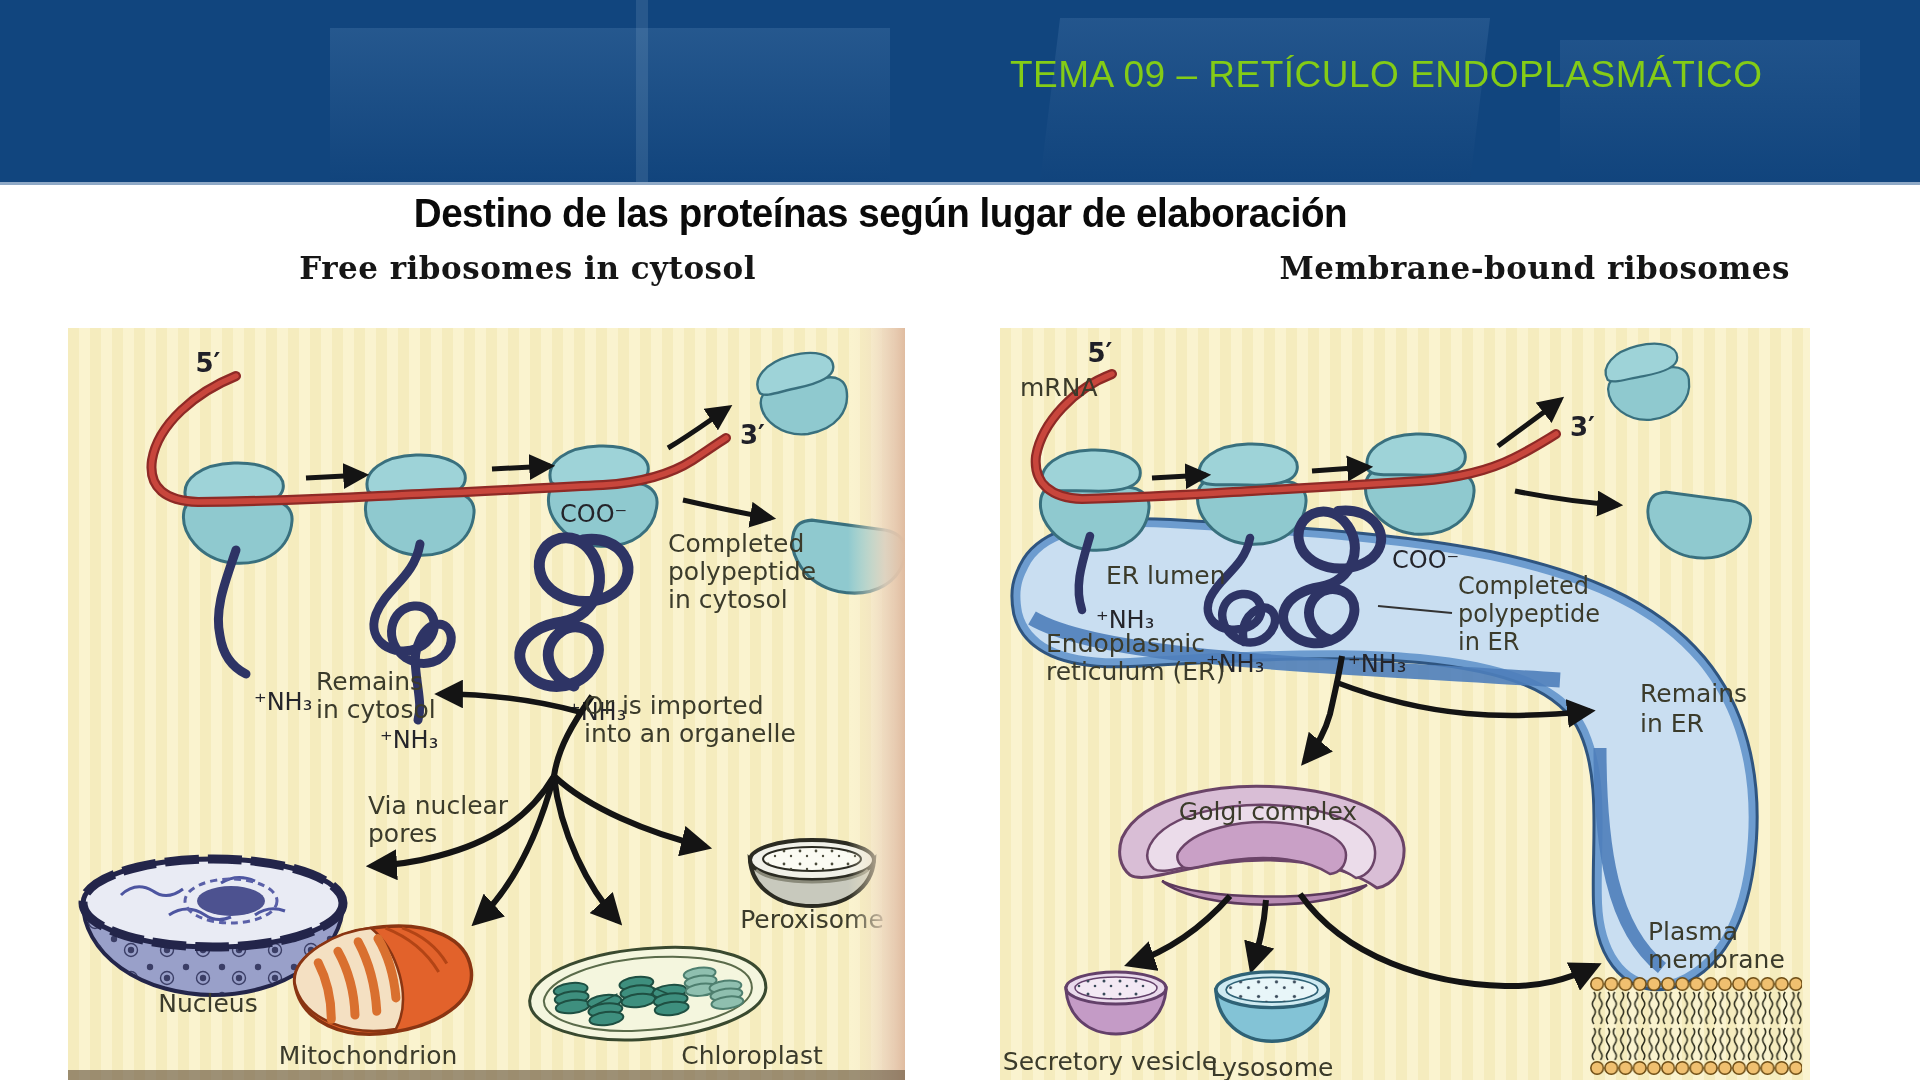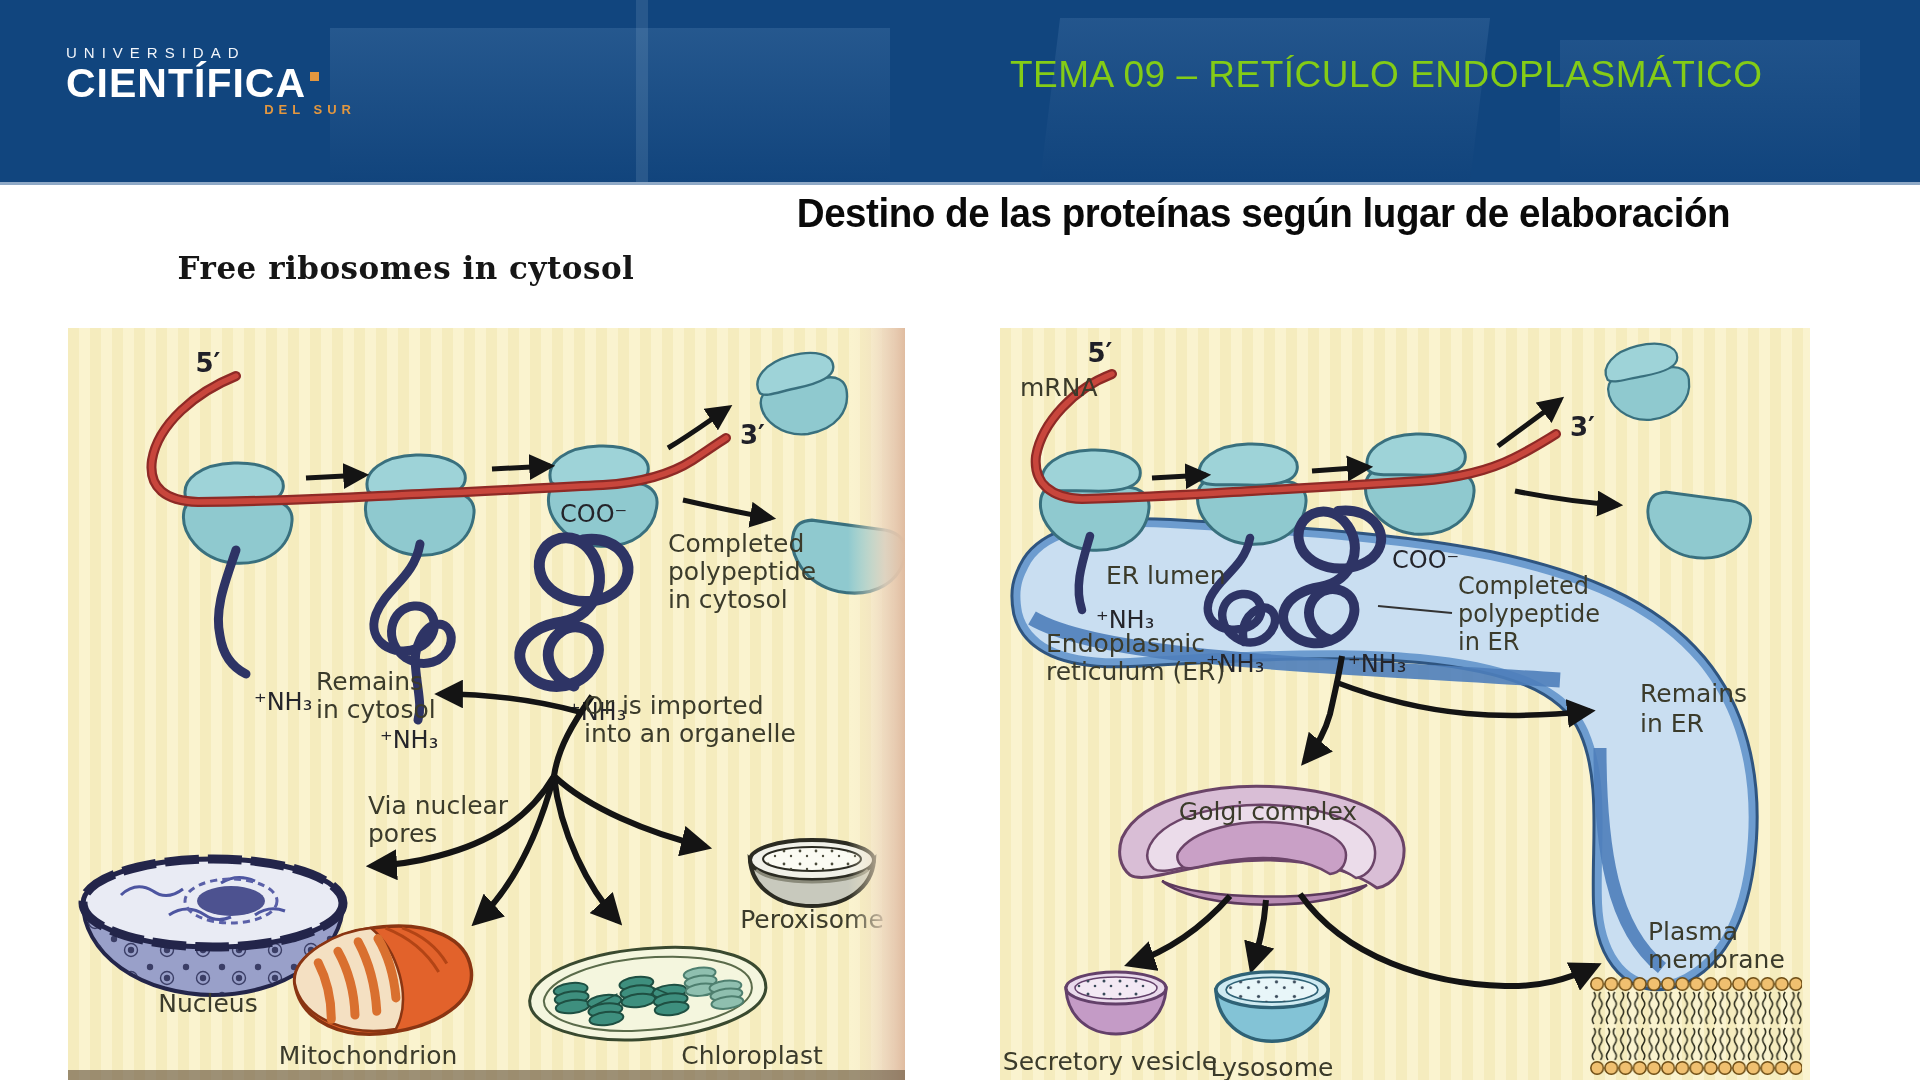--- a/index.html
+++ b/index.html
@@ -13,55 +13,51 @@
   .hp2{left:1050px;top:18px;width:430px;height:164px;background:linear-gradient(180deg,rgba(90,135,185,.25),rgba(15,55,105,.08));transform:skewX(-7deg);}
   .hp3{left:636px;top:0;width:12px;height:182px;background:rgba(160,190,220,.16);}
   .hp4{left:1560px;top:40px;width:300px;height:142px;background:linear-gradient(180deg,rgba(100,145,195,.18),rgba(15,55,105,.06));}
   .logo{position:absolute;left:66px;top:44px;width:300px;}
   .logo-top{font-size:15px;letter-spacing:7px;color:#F2F5FA;font-weight:500;}
   .logo-main{font-size:41px;font-weight:800;letter-spacing:1px;color:#FFFFFF;line-height:1.08;}
   .logo-accent{display:inline-block;width:9px;height:9px;background:#E3973F;margin-left:4px;position:relative;top:-16px;}
   .logo-sub{font-size:13px;letter-spacing:5px;color:#E3973F;text-align:right;margin-top:-3px;padding-right:10px;font-weight:600;}
   .course-title{position:absolute;left:1010px;top:54px;font-size:37px;font-weight:500;color:#84cc16;letter-spacing:.5px;white-space:nowrap;}
   
-  .slide-title{position:absolute;left:0;top:190px;width:1760px;text-align:right;
+  .slide-title{position:absolute;left:0;top:190px;width:1760px;text-align:center;
                font-size:41px;font-weight:700;color:#0a0a0a;letter-spacing:-.5px;}
   .slide-title span{display:inline-block;transform:scaleX(.94);}
   .col-heading{position:absolute;top:250px;font-family:"DejaVu Serif",serif;font-weight:700;
-               font-size:31px;color:#161616;text-align:center;letter-spacing:.5px;}
+               font-size:31px;color:#161616;text-align:right;letter-spacing:.5px;}
   .col-heading.left{left:56px;width:700px;}
   .col-heading.right{left:1100px;width:690px;}
   
   .panel{position:absolute;top:328px;}
   .panel.left{left:68px;}
   .panel.right{left:1000px;}
   svg text{font-family:"DejaVu Sans",sans-serif;fill:#3b3b2b;}
   text.chem{fill:#24242a;font-weight:500;}
   text.prime{fill:#202028;font-weight:700;}
 </style>
 </head>
 <body>
 
 <div class="page">
 
   <div class="header">
     <div class="hp hp1"></div>
     <div class="hp hp2"></div>
     <div class="hp hp3"></div>
     <div class="hp hp4"></div>
-    <div class="logo">
-      <div class="logo-top">UNIVERSIDAD</div>
-      <div class="logo-main"><span>CIENTÍFICA</span><span class="logo-accent"></span></div>
-      <div class="logo-sub">DEL SUR</div>
-    </div>
     <div class="course-title">TEMA 09 – RETÍCULO ENDOPLASMÁTICO</div>
   </div>
 
   <div class="slide-title"><span>Destino de las proteínas según lugar de elaboración</span></div>
   <div class="col-heading left">Free ribosomes in cytosol</div>
+  <div class="col-heading right">Membrane-bound ribosomes</div>
 
   <div class="panel left">
   <svg width="837" height="752" viewBox="0 0 837 752">
     <defs>
       <pattern id="bgL" width="22" height="22" patternUnits="userSpaceOnUse">
         <rect width="22" height="22" fill="#FAF3CF"></rect>
             <rect width="11" height="22" fill="#F5ECBE"></rect>
       </pattern>
       <pattern id="nucdotsL" width="36" height="28" patternUnits="userSpaceOnUse">
         <circle cx="9" cy="8" r="3.2" fill="#2A2D55"></circle>

